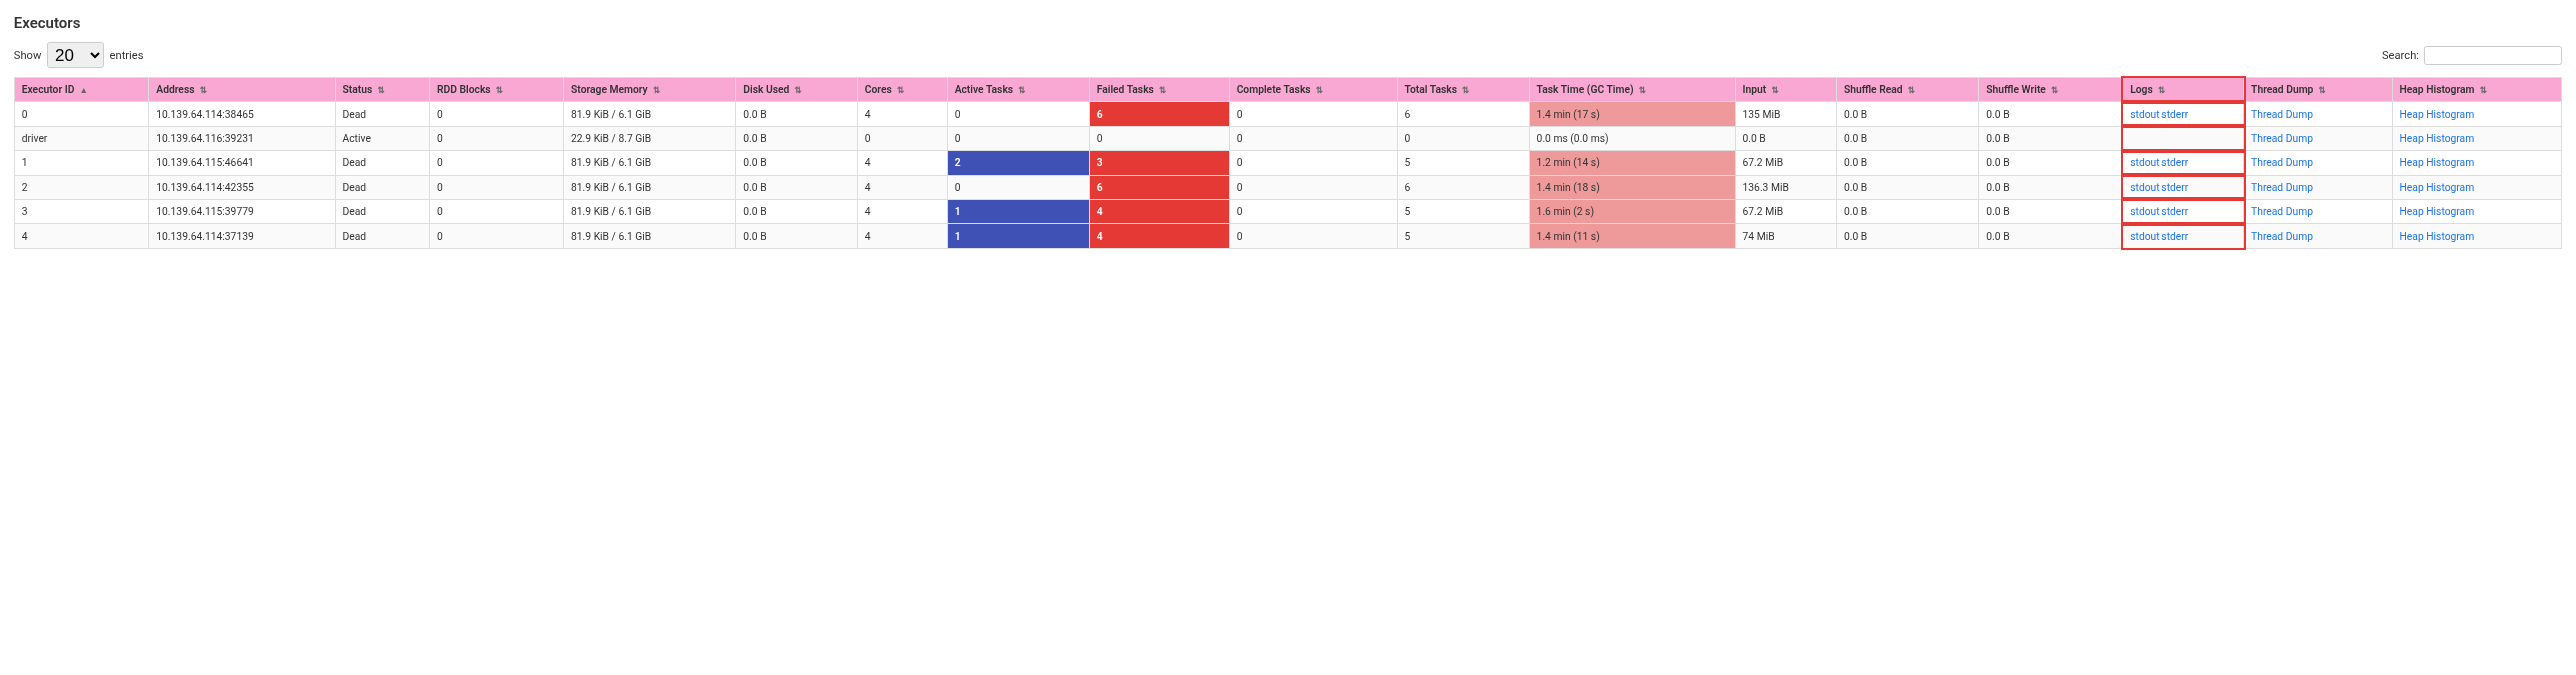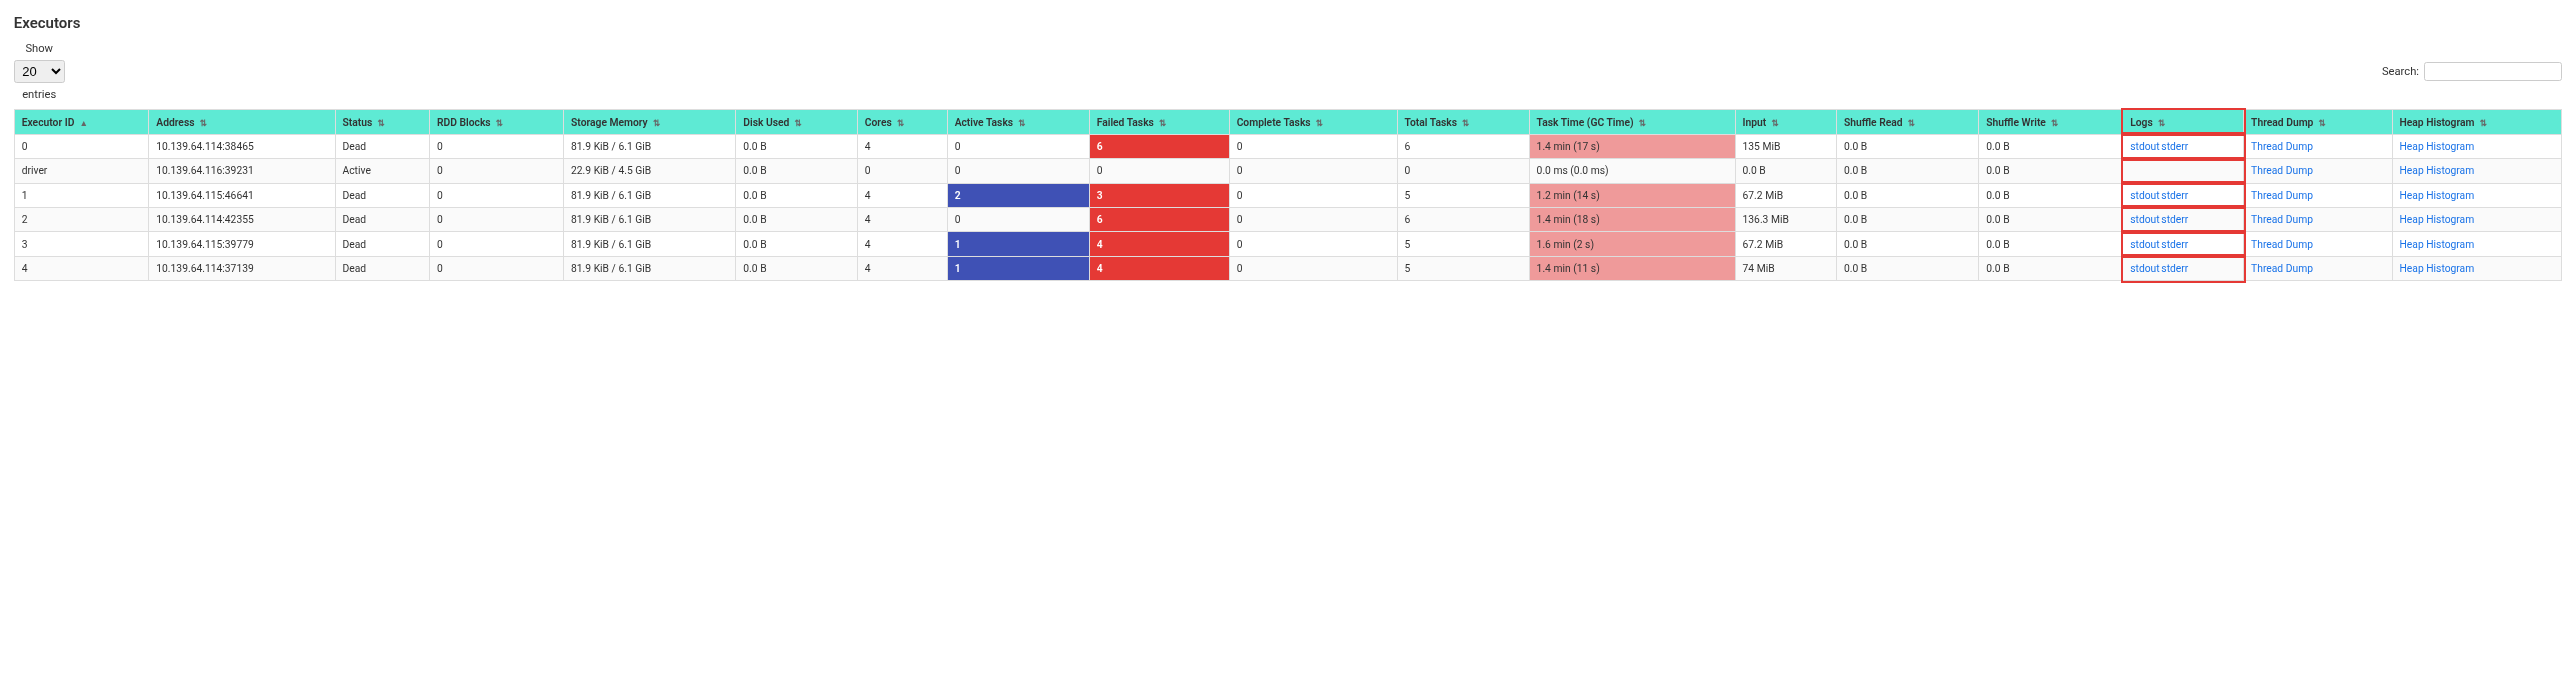--- a/index.html
+++ b/index.html
@@ -18,47 +18,46 @@
     .toolbar {
       display: flex;
       justify-content: space-between;
       align-items: center;
       margin-bottom: 8.6px;
     }
     .toolbar-left {
       display: flex;
       align-items: center;
       gap: 5.2px;
-      flex-direction: column;
     }
     .toolbar-right {
       display: flex;
       align-items: center;
       gap: 5.2px;
     }
     .entries-select {
       border: 0.9px solid #ccc;
       border-radius: 2.6px;
       padding: 1.7px 3.4px;
-      font-size: 13px;
+      font-size: 17px;
     }
     .search-input {
       border: 0.9px solid #ccc;
       border-radius: 2.6px;
       padding: 2.6px 5.2px;
       font-size: 11.2px;
       width: 138px;
     }
     table {
       width: 100%;
       border-collapse: collapse;
       font-size: 10.3px;
     }
     th {
-      background: #5eead4;
+      background: #f9a8d4;
       border: 0.9px solid #ddd;
       padding: 5.2px 6.9px;
       text-align: left;
       font-weight: 600;
       white-space: nowrap;
       cursor: pointer;
       user-select: none;
     }
     th .sort-arrow {
       font-size: 8.6px;
@@ -167,21 +166,21 @@
           </div>
         </td>
         <td><a class="link-blue">Thread Dump</a></td>
         <td><a class="link-blue">Heap Histogram</a></td>
       </tr>
       <tr>
         <td><span>driver</span></td>
         <td><span>10.139.64.116:39231</span></td>
         <td><span>Active</span></td>
         <td><span>0</span></td>
-        <td><span>22.9 KiB / 4.5 GiB</span></td>
+        <td><span>22.9 KiB / 8.7 GiB</span></td>
         <td><span>0.0 B</span></td>
         <td><span>0</span></td>
         <td><span>0</span></td>
         <td><span>0</span></td>
         <td><span>0</span></td>
         <td><span>0</span></td>
         <td><span>0.0 ms (0.0 ms)</span></td>
         <td><span>0.0 B</span></td>
         <td><span>0.0 B</span></td>
         <td><span>0.0 B</span></td>

